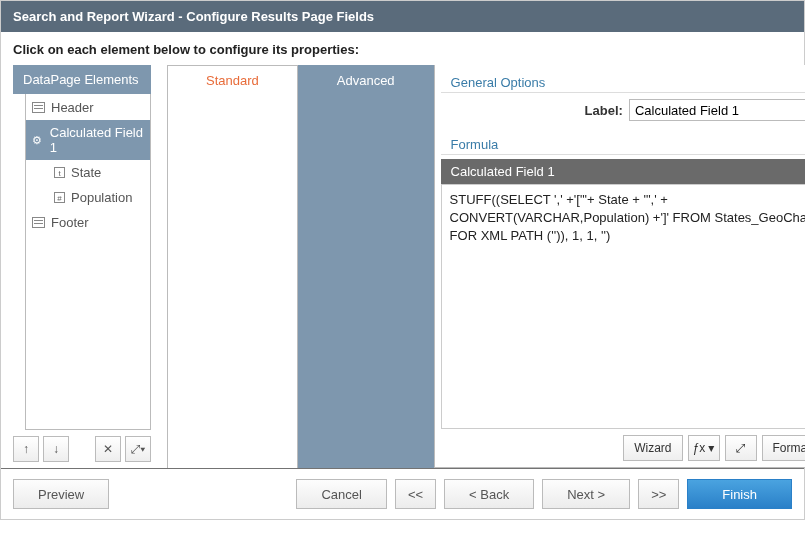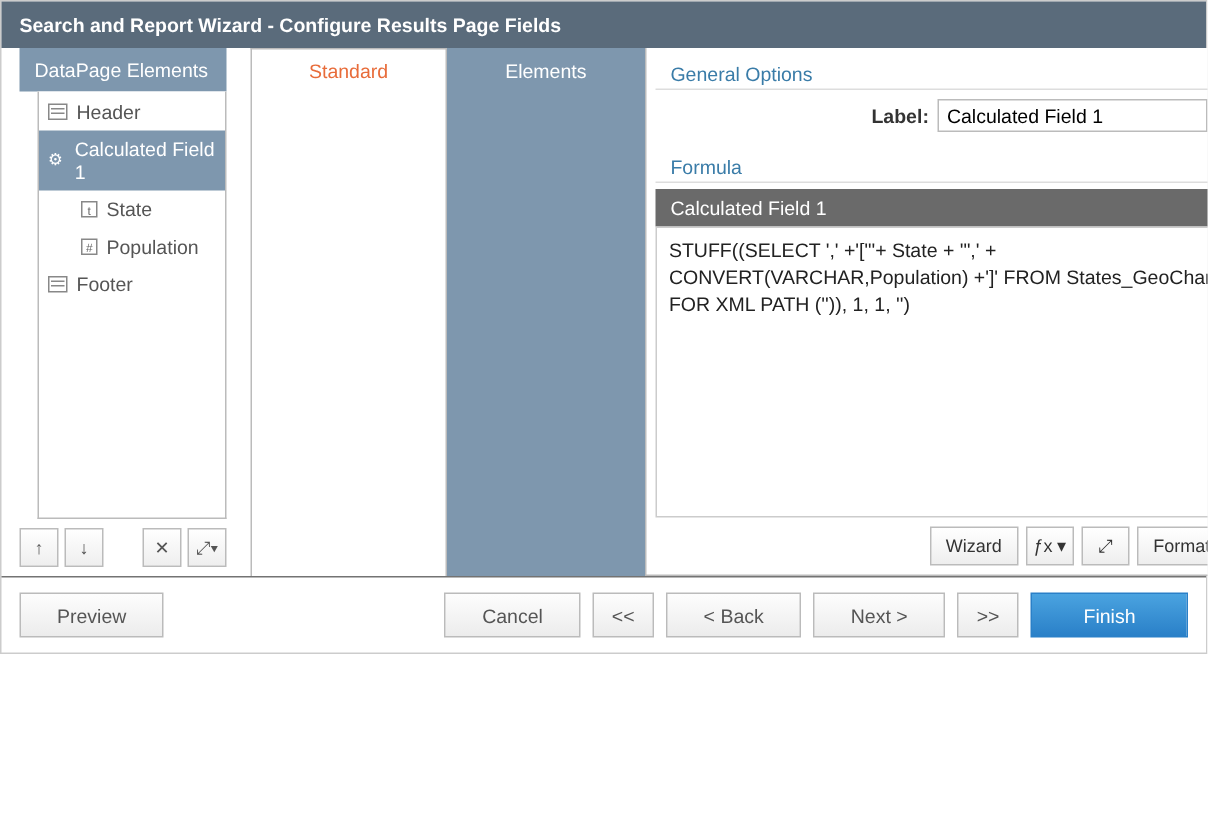--- a/index.html
+++ b/index.html
@@ -1,17 +1,17 @@
 <!DOCTYPE html>
 <html><head>
 <meta charset="utf-8">
 <style>
 * { box-sizing: border-box; margin: 0; padding: 0; }
 body { font-family: Arial, Helvetica, sans-serif; font-size: 13px; background: #fff; color: #333; }
-.wizard { width: 805px; height: 436px; border: 1px solid #ccc; display: flex; flex-direction: column; }
+.wizard { width: 805px; height: 520px; border: 1px solid #ccc; display: flex; flex-direction: column; }
 .title-bar { background: #5a6b7b; color: #fff; padding: 8px 12px; font-size: 13px; font-weight: bold; }
 .instruction { padding: 10px 12px 8px; font-size: 13px; font-weight: bold; color: #222; }
 .content { flex: 1; display: flex; padding: 0 12px; min-height: 0; }
 .left-panel { width: 177px; display: flex; flex-direction: column; }
 .left-header { background: #7e97ae; color: #fff; padding: 7px 10px; font-size: 13px; }
 .tree { background: #fff; border: 1px solid #bbb; border-top: none; flex: 1; overflow: auto; padding: 1px 0; margin-left: 12px; }
 .tree-item { padding: 5px 6px; display: flex; align-items: center; gap: 6px; cursor: pointer; font-size: 13px; color: #555; }
 .tree-item.selected { background: #7e97ae; color: #fff; }
 .tree-item.indent { padding-left: 28px; }
 .icon-box { width: 13px; height: 11px; border: 1px solid #888; background: #fff; display: inline-block; position: relative; }
@@ -45,20 +45,21 @@
 .ft-btn.small { padding: 0 12px; }
 .ft-btn.primary { background: linear-gradient(#4aa3e0,#2a80c8); color: #fff; border-color: #2a80c8; padding: 0 34px; }
 .spacer { flex: 1; }
 .footer-bar .gap { width: 8px; }
 </style>
 </head>
 <body>
 
 <div class="wizard">
   <div class="title-bar">Search and Report Wizard - Configure Results Page Fields</div>
+  <div class="instruction">Click on each element below to configure its properties:</div>
   <div class="content">
     <div class="left-panel">
       <div class="left-header">DataPage Elements</div>
       <div class="tree">
         <div class="tree-item">
           <span class="icon-box"></span>
           <span>Header</span>
         </div>
         <div class="tree-item selected">
           <span class="icon-calc"></span>
@@ -88,21 +89,21 @@
             <span>✕</span>
           </button>
         <button class="tb-btn">
             <span>⤢▾</span>
           </button>
       </div>
     </div>
     <div class="right-panel">
       <div class="tabs">
         <div class="tab active">Standard</div>
-        <div class="tab inactive">Elements</div>
+        <div class="tab inactive">Advanced</div>
         <div class="tab-filler"></div>
       </div>
       <div class="tab-body">
         <div class="section-label">General Options</div>
         <div class="label-row">
           <span class="label-text">Label:</span>
           <input class="label-input" type="text" value="Calculated Field 1" style="">
           <button class="expand-btn">
               <span>⤢</span>
             </button>

